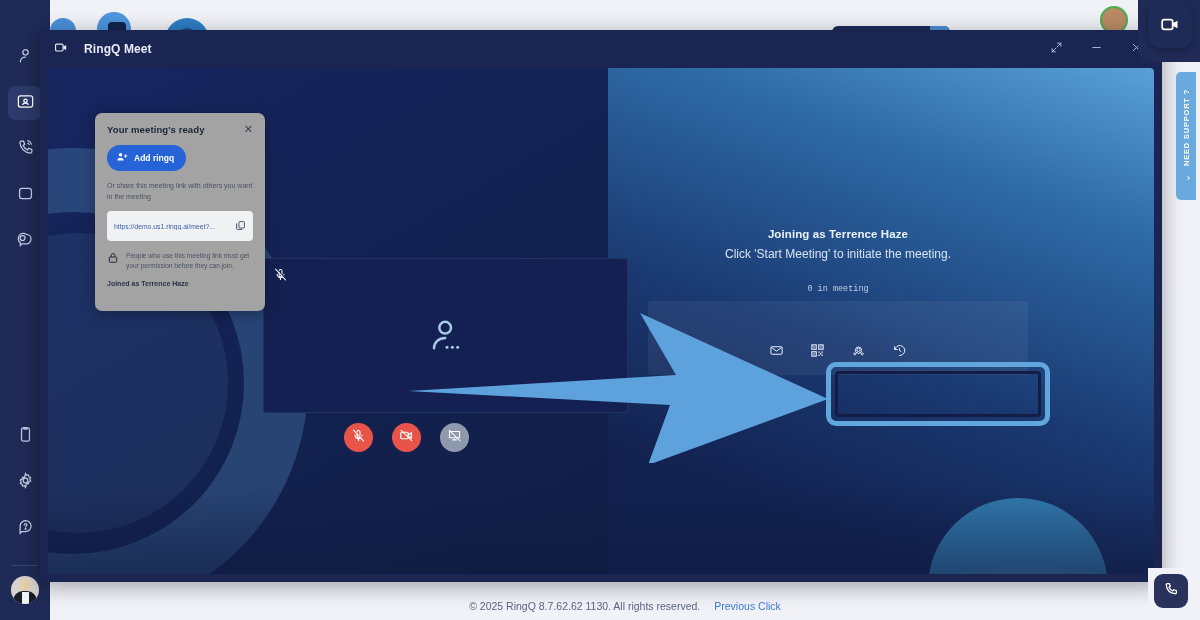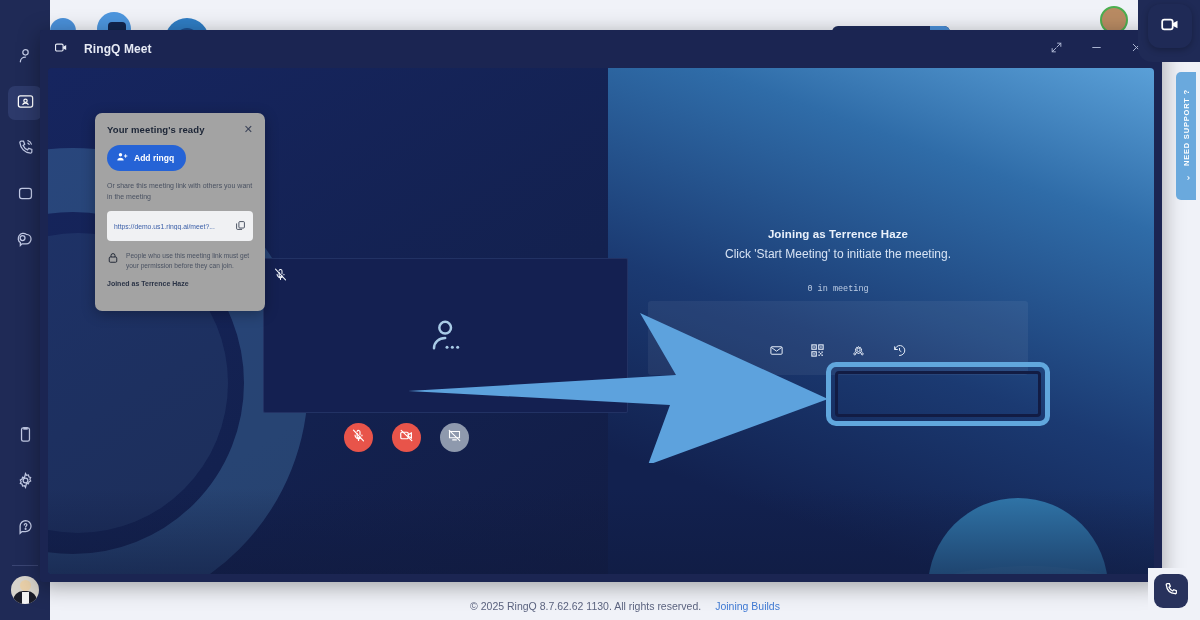--- a/index.html
+++ b/index.html
@@ -389,21 +389,21 @@
     <div class="rail-divider"></div>
     <div class="rail-avatar">
       <div class="body"></div>
         <div class="shirt"></div>
         <div class="head"></div>
     </div>
   </nav>
 
   <div id="page-footer">
     <span>© 2025 RingQ 8.7.62.62 1130. All rights reserved.</span>
-    <span class="link">Joining Builds</span>
+    <span class="link">Previous Click</span>
   </div>
 
   <div id="meet-window">
 
     <div id="titlebar">
       <div class="tb-title">
         <span>
           <svg viewBox="0 0 24 24" fill="none" stroke="currentColor" stroke-width="1.8">
             <rect x="2.5" y="6.5" width="12" height="11" rx="2"></rect>
             <path d="M14.5 10.6l5-2.6v8l-5-2.6z" fill="currentColor" stroke="none"></path>

